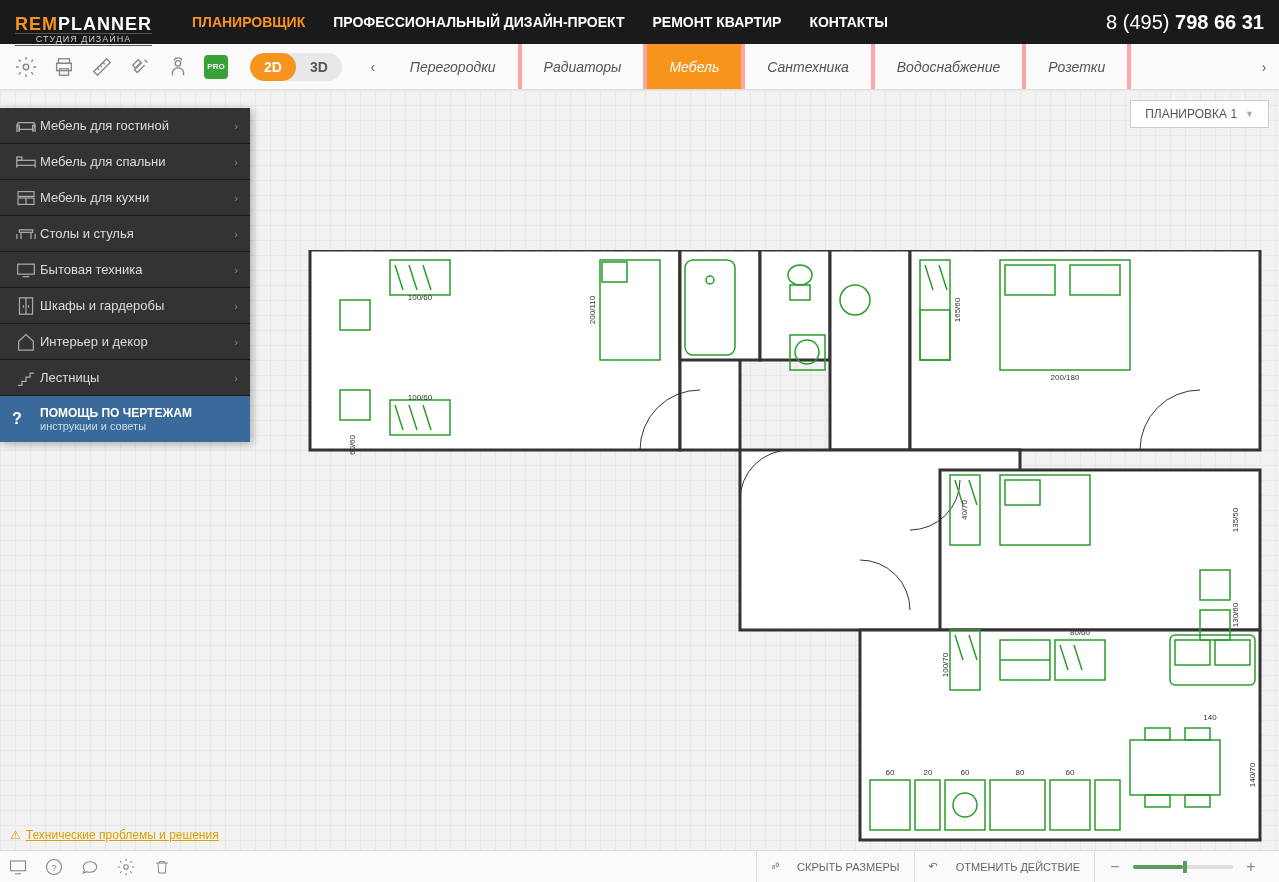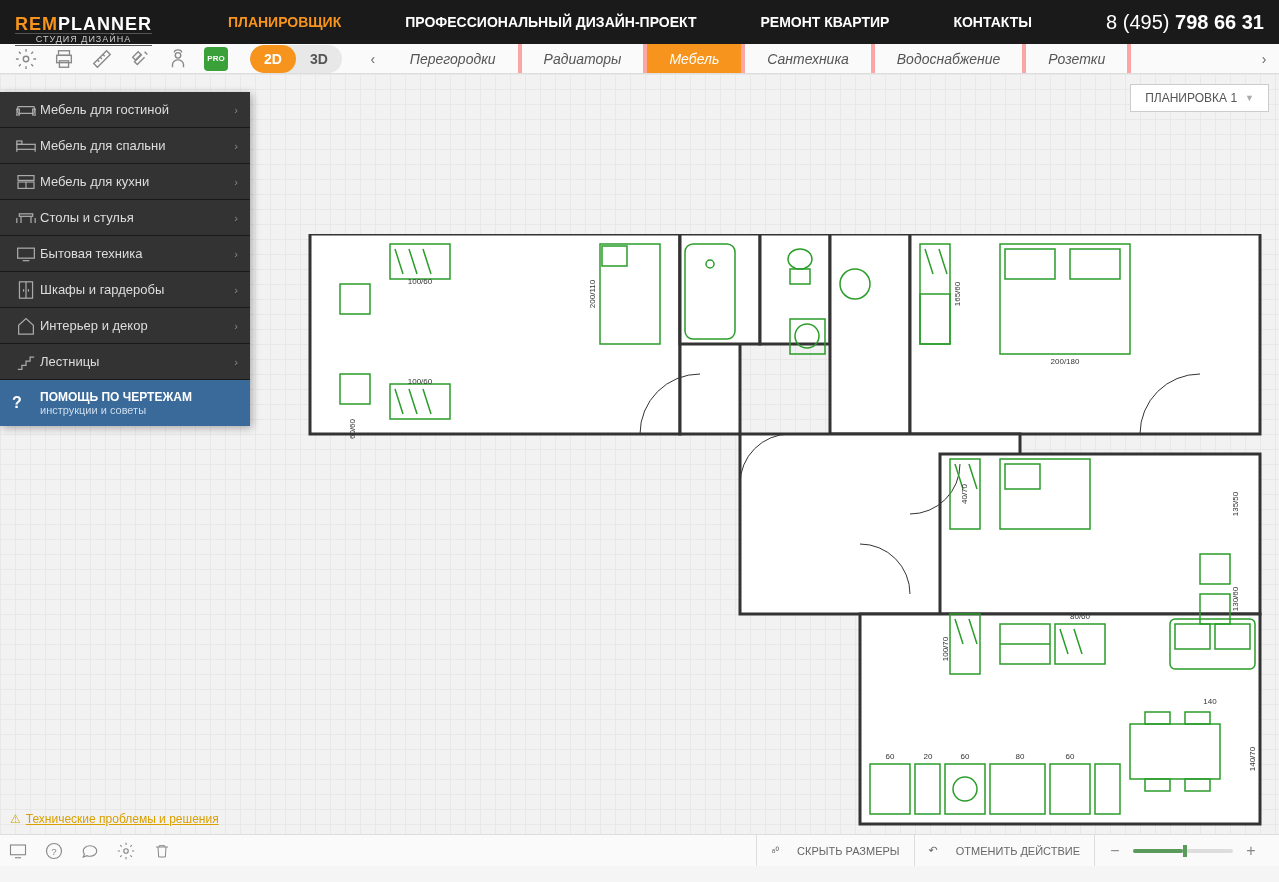--- a/index.html
+++ b/index.html
@@ -5,27 +5,27 @@
 * { margin: 0; padding: 0; box-sizing: border-box; }
 body { font-family: Arial, sans-serif; width: 1279px; height: 882px; overflow: hidden; background: #f5f5f5; }
 
 
 .header { display: flex; align-items: center; background: #1a1a1a; height: 44px; padding: 0 15px; color: #fff; }
 .logo { display: flex; flex-direction: column; margin-right: 40px; line-height: 1; margin-top: 16px; }
 .logo-top { font-size: 18px; font-weight: bold; letter-spacing: 1px; }
 .logo-top .rem { color: #f7941d; }
 .logo-sub { font-size: 9px; color: #ccc; letter-spacing: 1px; text-align: center; border-top: 1px solid #555; border-bottom: 1px solid #555; padding: 1px 0; }
 .nav { display: flex; gap: 28px; flex: 1; }
-.nav-item { color: #fff; font-size: 14px; font-weight: bold; cursor: pointer; margin-left: 36px; }
+.nav-item { color: #fff; font-size: 14px; font-weight: bold; cursor: pointer; }
 .nav-item.active { color: #f7941d; }
 .phone { font-size: 20px; font-weight: 300; color: #fff; }
 .phone .bold { font-weight: bold; }
 
 
-.toolbar { display: flex; align-items: center; background: #fafafa; height: 30px; border-bottom: 1px solid #ddd; }
+.toolbar { display: flex; align-items: center; background: #fafafa; height: 46px; border-bottom: 1px solid #ddd; }
 .tool-icons { display: flex; align-items: center; gap: 14px; padding: 0 14px; }
 .tool-icon { width: 24px; height: 24px; display: flex; align-items: center; justify-content: center; color: #888; cursor: pointer; }
 .pro-badge { width: 24px; height: 24px; background: #3aa03a; border-radius: 4px; display: flex; align-items: center; justify-content: center; font-size: 8px; color: #fff; font-weight: bold; }
 .view-toggle { display: flex; background: #e8e8e8; border-radius: 20px; margin-left: 8px; margin-right: 16px; overflow: hidden; }
 .view-btn { padding: 6px 14px; font-size: 14px; font-weight: bold; cursor: pointer; color: #555; }
 .view-btn.active { background: #f7941d; color: #fff; border-radius: 20px; }
 .scroll-btn { width: 30px; height: 46px; display: flex; align-items: center; justify-content: center; color: #666; cursor: pointer; font-size: 14px; }
 .tabs { display: flex; flex: 1; height: 100%; }
 .tab { padding: 0 22px; display: flex; align-items: center; font-size: 14px; color: #555; cursor: pointer; border-right: 4px solid #fca5a5; font-style: italic; }
 .tab.active { background: #f7941d; color: #fff; }

